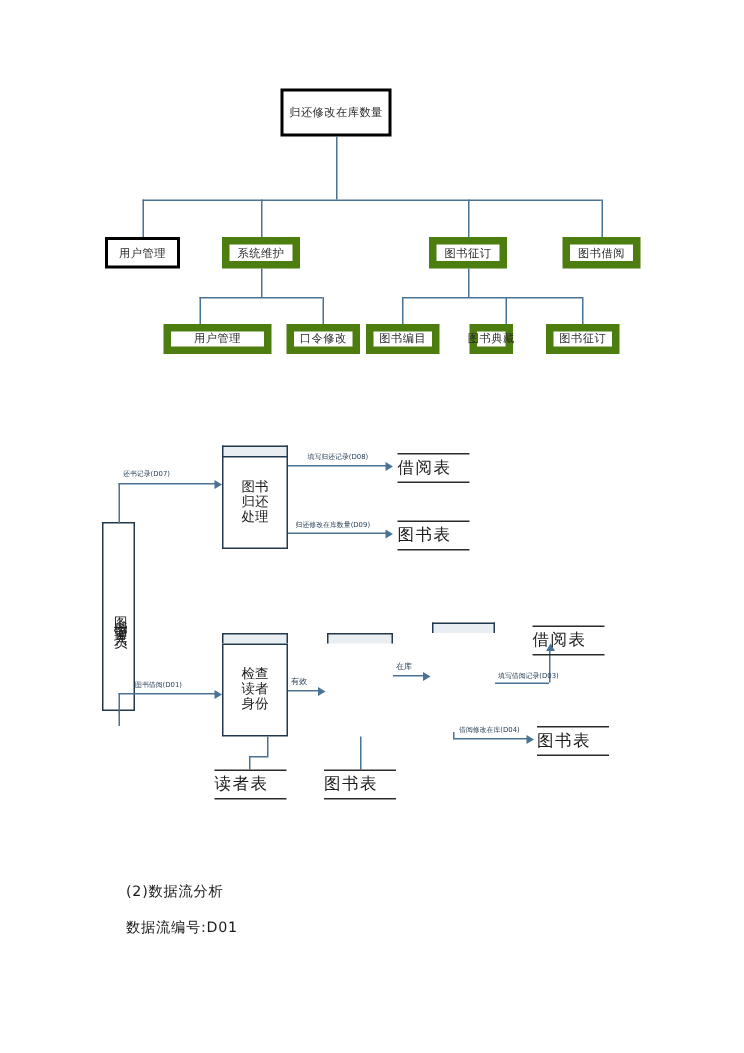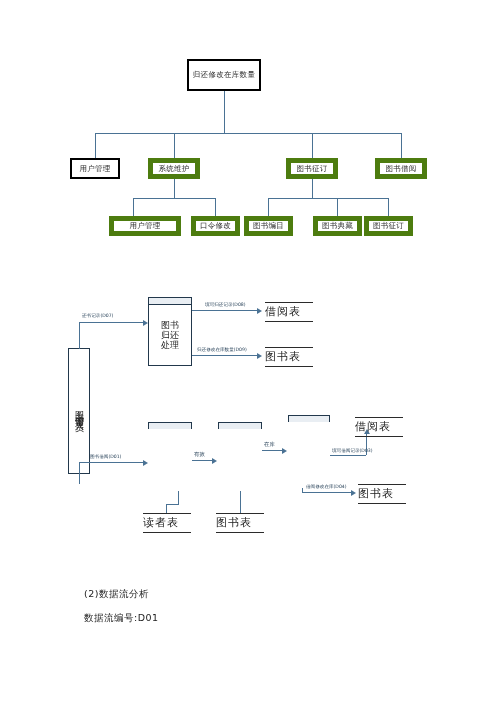--- a/index.html
+++ b/index.html
@@ -182,21 +182,21 @@
 
     <div class="ln lnv" style="left:312px;top:179px;width:1px;height:19px;"></div>
     <div class="ln lnh" style="left:268px;top:198px;width:120px;height:1px;"></div>
     <div class="ln lnv" style="left:268px;top:198px;width:1px;height:18px;"></div>
     <div class="ln lnv" style="left:337px;top:198px;width:1px;height:18px;"></div>
     <div class="ln lnv" style="left:388px;top:198px;width:1px;height:18px;"></div>
 
     <div class="obox" style="left:109px;top:216px;width:72px;height:20px;">用户管理</div>
     <div class="obox" style="left:191px;top:216px;width:49px;height:20px;">口令修改</div>
     <div class="obox" style="left:244px;top:216px;width:49px;height:20px;">图书编目</div>
-    <div class="obox" style="left:313px;top:216px;width:49px;height:20px;">图书典藏</div>
+    <div class="obox" style="left:313px;top:216px;width:29px;height:20px;">图书典藏</div>
     <div class="obox" style="left:364px;top:216px;width:49px;height:20px;">图书征订</div>
   </div>
 
   <div class="abs" style="left:0;top:0;width:496px;height:580px;">
 
     <div class="entity" style="left:68px;top:348px;width:22px;height:126px;">
       <span class="vtxt">图书馆管理人员</span>
     </div>
 
     <div class="capbar" style="left:148px;top:297px;width:44px;height:7px;"></div>
@@ -213,20 +213,23 @@
     <div class="arrow-r" style="left:257px;top:307.5px;"></div>
     <div class="flabel" style="left:205px;top:302px;">填写归还记录(D08)</div>
     <div class="store" style="left:265px;top:302px;width:48px;">借阅表</div>
 
     <div class="ln lnh" style="left:192px;top:355px;width:66px;height:1px;"></div>
     <div class="arrow-r" style="left:257px;top:352.5px;"></div>
     <div class="flabel" style="left:197px;top:347px;">归还修改在库数量(D09)</div>
     <div class="store" style="left:265px;top:347px;width:48px;">图书表</div>
 
     <div class="capbar" style="left:148px;top:422px;width:44px;height:7px;"></div>
+    <div class="pbox" style="left:148px;top:429px;width:44px;height:62px;">
+      <span class="wrap2">检查读者身份</span>
+    </div>
 
     <div class="ln lnv" style="left:79px;top:474px;width:1px;height:10px;"></div>
     <div class="ln lnh" style="left:79px;top:462px;width:65px;height:1px;"></div>
     <div class="ln lnv" style="left:79px;top:462px;width:1px;height:13px;"></div>
     <div class="arrow-r" style="left:143px;top:459.5px;"></div>
     <div class="flabel" style="left:90px;top:454px;">图书借阅(D01)</div>
 
     <div class="ln lnv" style="left:178px;top:491px;width:1px;height:13px;"></div>
     <div class="ln lnh" style="left:166px;top:504px;width:13px;height:1px;"></div>
     <div class="ln lnv" style="left:166px;top:504px;width:1px;height:9px;"></div>

